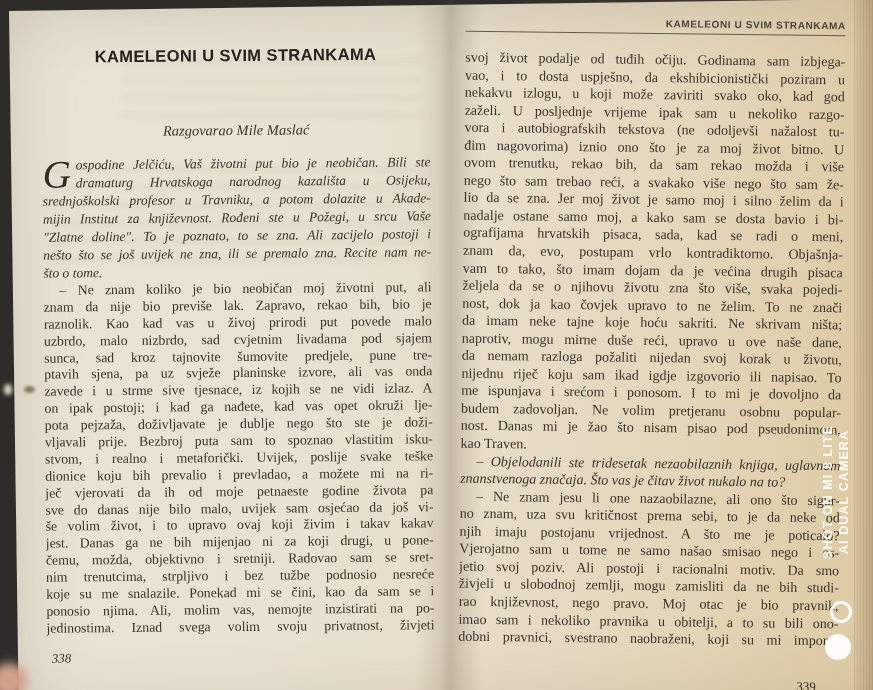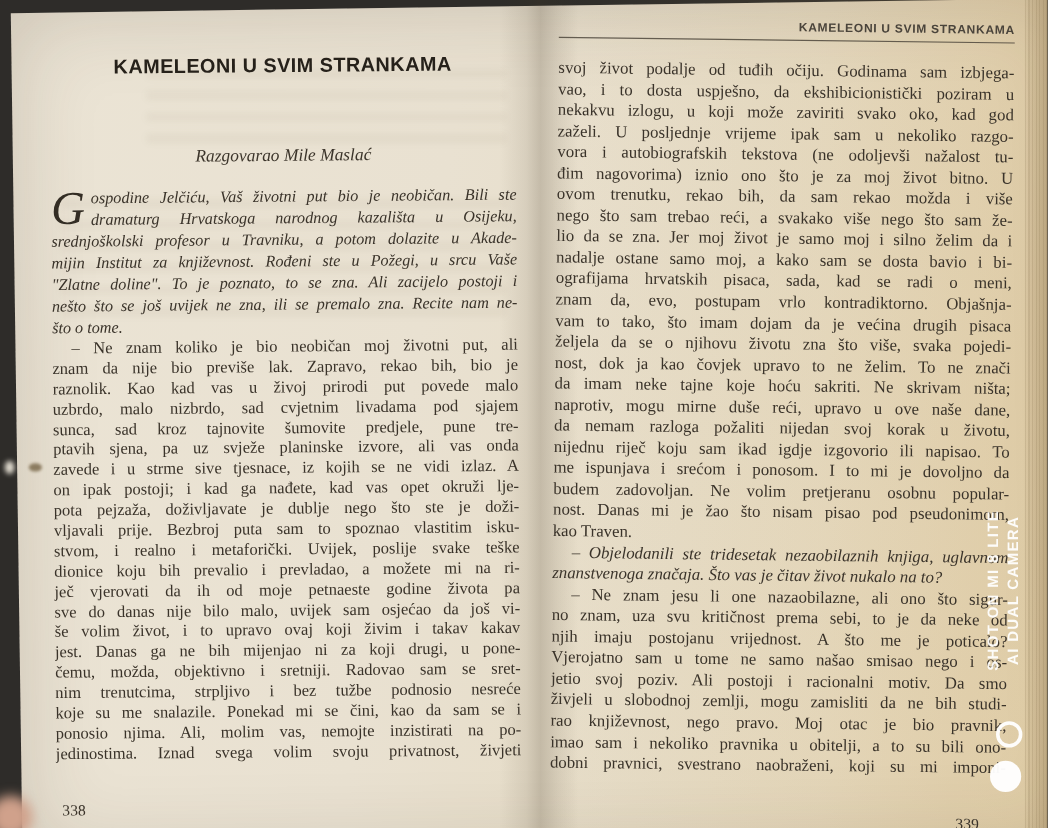--- a/index.html
+++ b/index.html
@@ -77,21 +77,21 @@
   .line.indent{text-indent:16px;}
   .body-left .line{font-size:13.8px;line-height:16.9px;height:16.9px;}
   .body-right .line{font-size:14px;line-height:17.55px;height:17.55px;}
   .para[data-pstyle="interviewer-italic"] .line{font-style:italic;}
   .body-left .para[data-pstyle="interviewer-italic"] .line{font-size:13.5px;line-height:18px;height:18px;}
   .drop-cap{
     float:left;font-style:italic;font-size:39px;line-height:.8;
     height:33px;padding:2px 5px 0 0;color:#332d24;
   }
   .pagenum{position:absolute;font-size:13px;color:#3a332a;}
-  .pagenum.pn-left{left:5px;top:620px;}
+  .pagenum.pn-left{left:5px;top:603px;font-style:italic;}
   .pagenum.pn-right{right:22px;top:659px;}
   
   .watermark{position:absolute;left:836px;top:492px;width:0;height:0;z-index:10;}
   .wm-text{
     position:absolute;left:0;top:0;width:180px;margin-left:-90px;margin-top:-16px;
     transform:rotate(-90deg);transform-origin:center;
     font-family:"Liberation Sans","DejaVu Sans",sans-serif;
     font-size:12.5px;font-weight:bold;letter-spacing:1.1px;line-height:16px;
     color:rgba(255,255,255,0.93);text-align:center;white-space:nowrap;
   }

